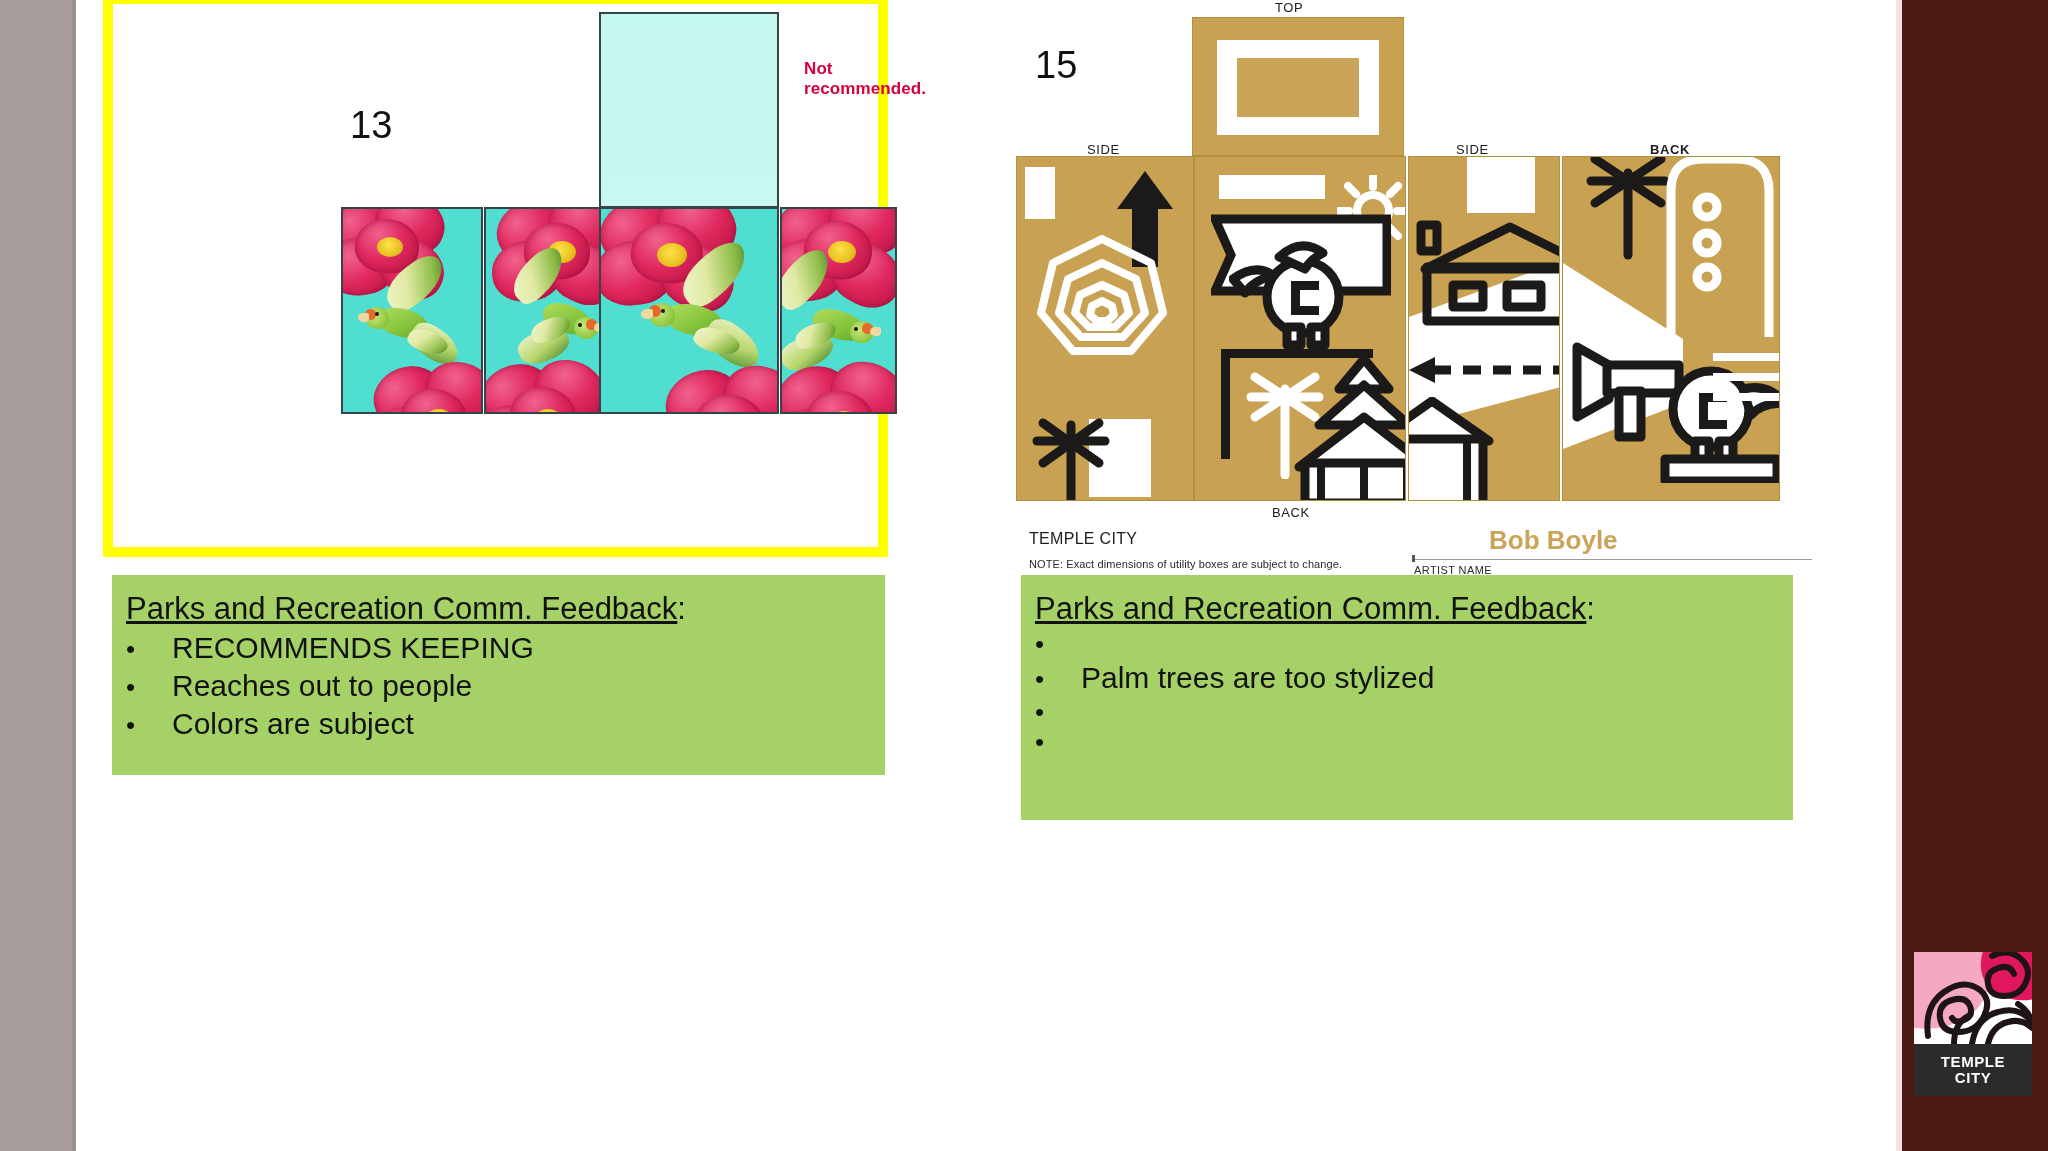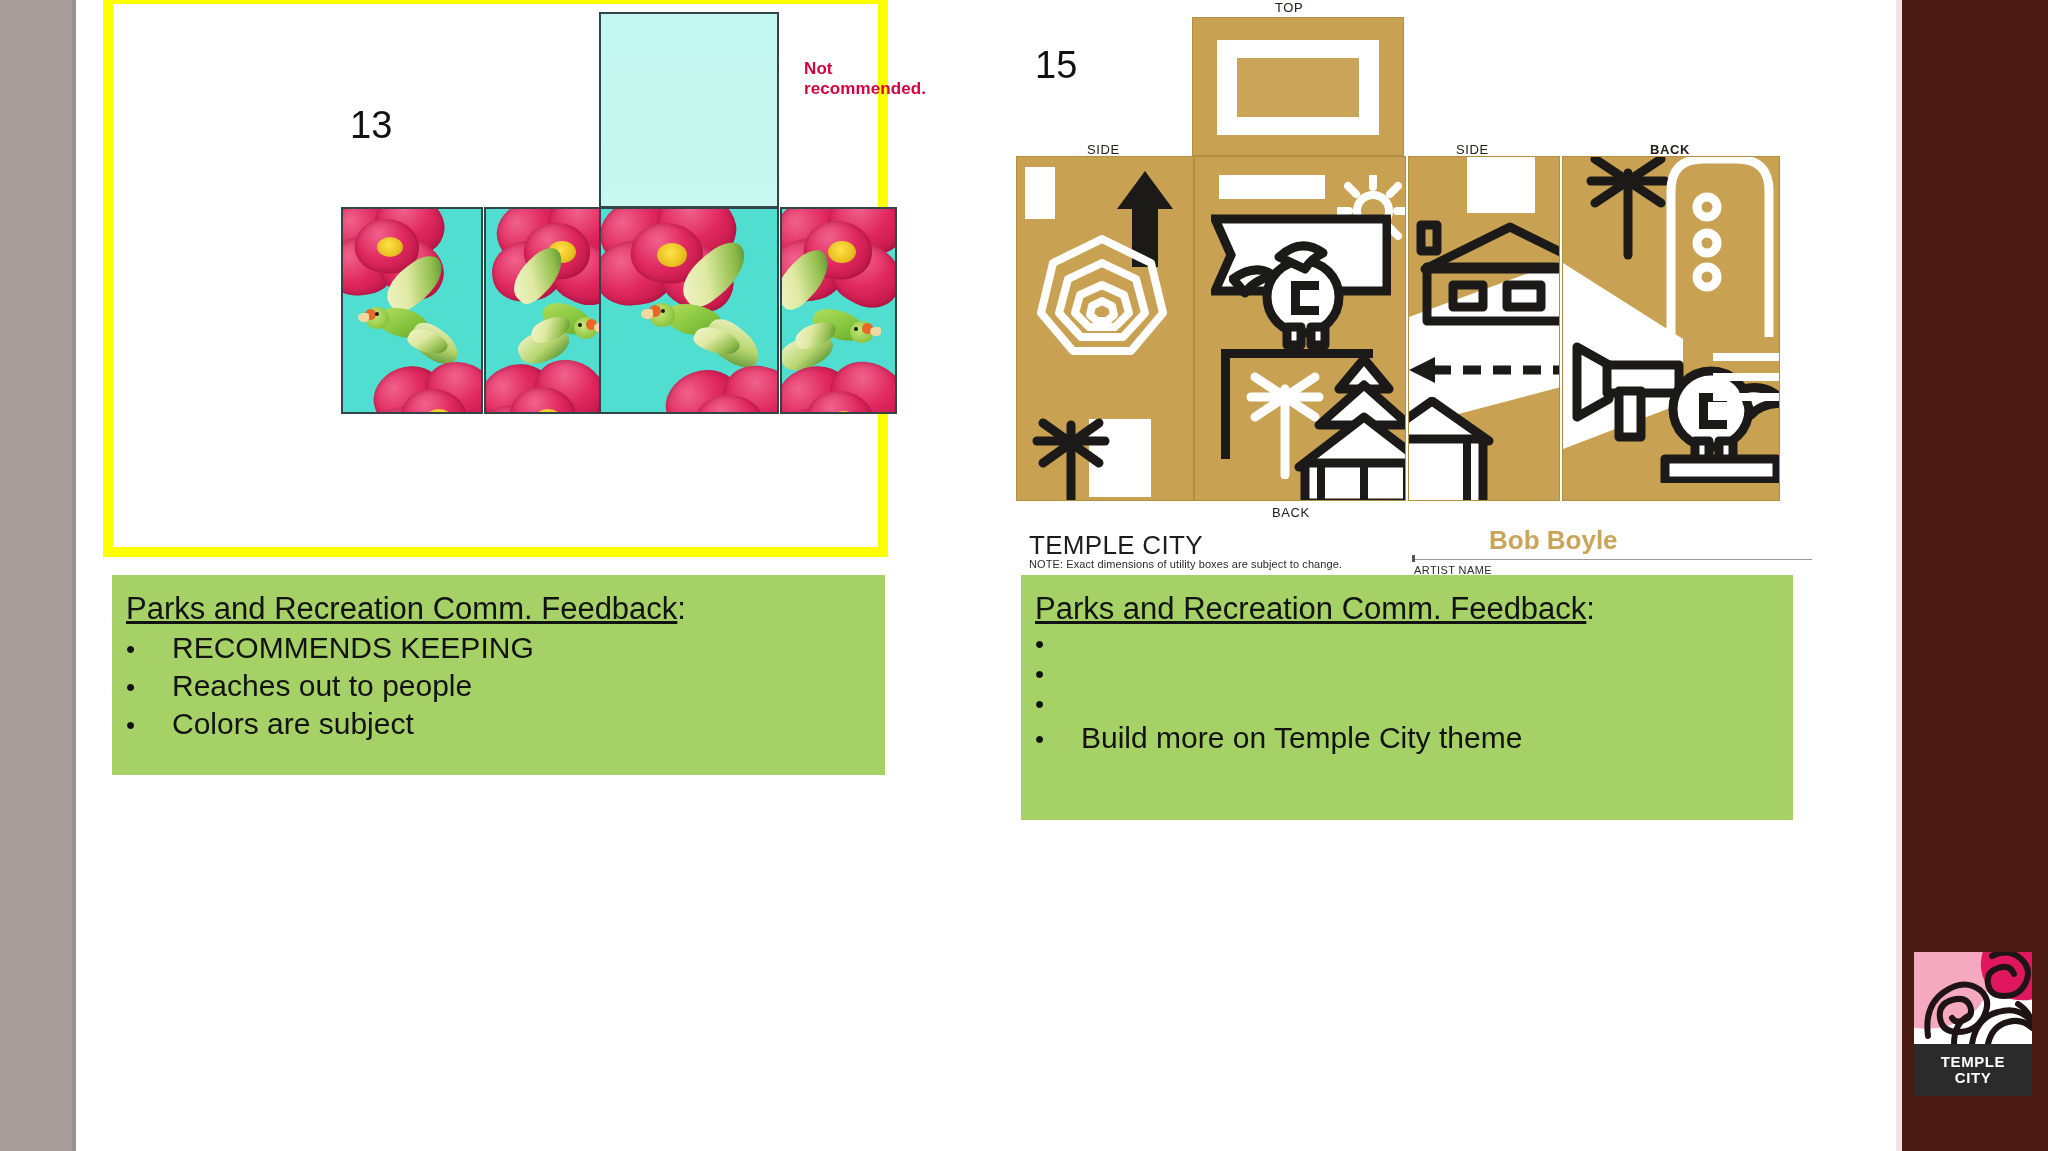--- a/index.html
+++ b/index.html
@@ -89,21 +89,21 @@
   .face-label{
     position:absolute;font-size:13px;letter-spacing:.6px;color:#23201c;
     font-family:"Liberation Sans", sans-serif;
   }
 
   .wm{position:absolute;background:#ffffff;}
   .bk{position:absolute;background:#1b1a18;}
   .wline{position:absolute;background:#ffffff;}
 
   
-  .tc-title{position:absolute;left:1029px;top:530px;font-size:26px;color:#1d1d1d;letter-spacing:.3px;}
+  .tc-title{position:absolute;left:1029px;top:530px;font-size:16px;color:#1d1d1d;letter-spacing:.3px;}
   .tc-note{position:absolute;left:1029px;top:558px;font-size:11px;color:#2a2a2a;letter-spacing:.1px;}
   .artist-name{position:absolute;left:1489px;top:525px;font-size:26px;color:#caa458;font-weight:600;}
   .artist-rule{position:absolute;left:1412px;top:559px;width:400px;height:1px;background:#9a9a9a;}
   .artist-tick{position:absolute;left:1412px;top:555px;width:3px;height:7px;background:#555;}
   .artist-label{position:absolute;left:1414px;top:564px;font-size:11px;color:#2a2a2a;letter-spacing:.4px;}
 
   
   .fb{position:absolute;background:#a5d166;}
   .fb-left{left:112px;top:575px;width:773px;height:200px;}
   .fb-right{left:1021px;top:575px;width:772px;height:245px;}
@@ -470,27 +470,27 @@
 <div class="fb fb-right">
   <div class="fb-head">
     <u>Parks and Recreation Comm. Feedback</u><span>:</span>
   </div>
   <ul class="fb-list">
     <li>
         <span class="fb-bullet">•</span>
       </li>
     <li>
         <span class="fb-bullet">•</span>
-      </li>
-    <li>
-        <span class="fb-bullet">•</span>
-      </li>
-    <li>
-        <span class="fb-bullet">•</span>
-        <span>Build more on Temple City theme</span>
+        <span>Palm trees are too stylized</span>
+      </li>
+    <li>
+        <span class="fb-bullet">•</span>
+      </li>
+    <li>
+        <span class="fb-bullet">•</span>
       </li>
   </ul>
 </div>
 
 <div class="logo">
   <div class="logo-art">
     <svg width="118" height="92" viewBox="0 0 118 92">
       <rect x="0" y="0" width="118" height="92" fill="#ffffff"></rect>
       <g fill="none" stroke="#1e1416" stroke-width="5" stroke-linejoin="round">
         <path d="M-6 58 q10 -34 40 -40 q30 -6 40 16" stroke="none" fill="#f4a9c0"></path>

